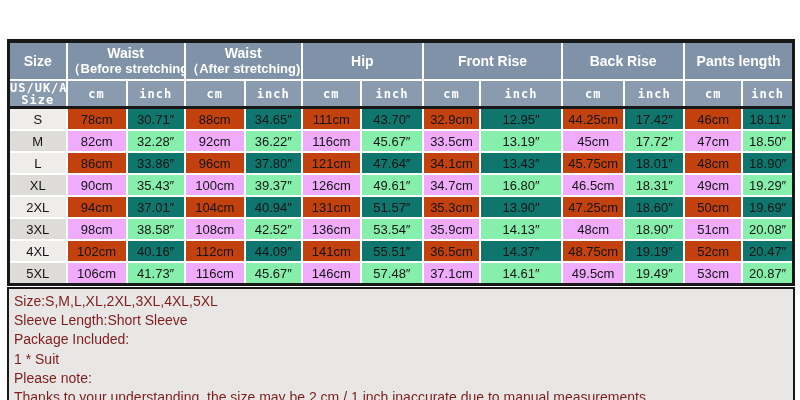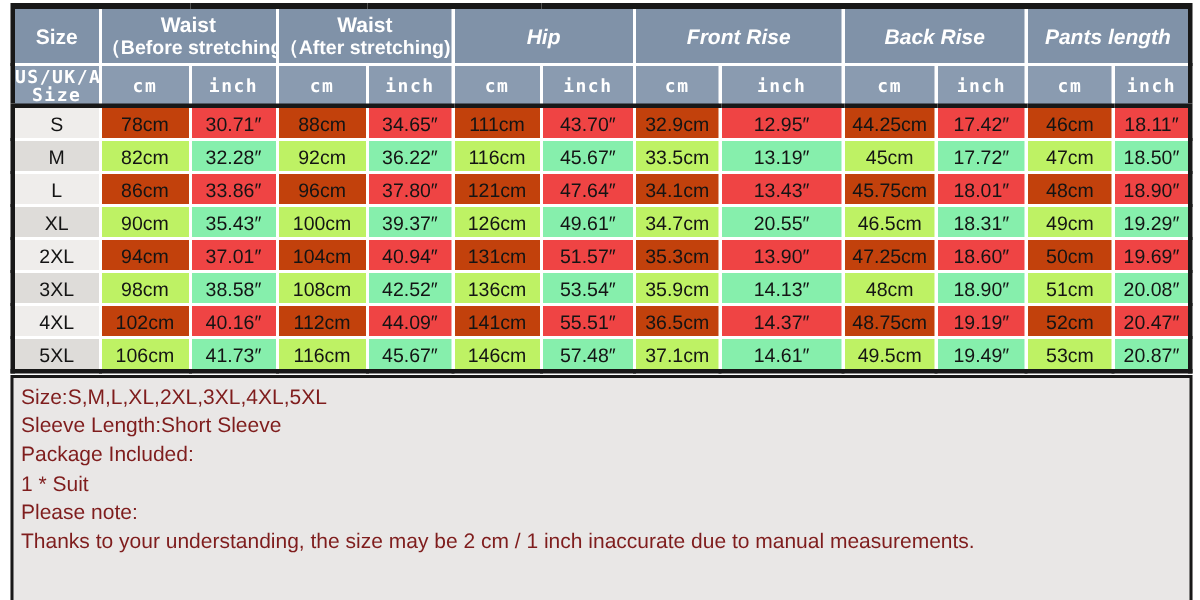--- a/index.html
+++ b/index.html
@@ -10,20 +10,21 @@
     font-family: "Liberation Sans", sans-serif;
   }
   .sheet { padding: 2px 0 0 7px; }
 
   table.size-chart {
     border-collapse: collapse;
     table-layout: fixed;
     width: 788px;
     border: 3px solid #181818;
     border-top-width: 4px;
+    margin-top: 37px;
   }
   table.size-chart th, table.size-chart td {
     padding: 0;
     text-align: center;
     vertical-align: middle;
     overflow: hidden;
     white-space: nowrap;
   }
   
   tr.h1 th {
@@ -49,34 +50,34 @@
   th.size-h { background: #8092a8; }
   th.size-sub {
     font-size: 11px;
     letter-spacing: 0;
     line-height: 12px;
   }
   th.size-sub span { display: block; }
   .g-title { display: block; }
   .g-sub { display: block; font-size: 13px; font-weight: bold; }
   .g-sub:empty { display: none; }
-  tr.h1 th.one-line .g-title { line-height: 32px; font-style: italic; }
+  tr.h1 th.one-line .g-title { line-height: 32px; }
 
   
   tbody td {
     height: 20px;
     border: 2px solid #ffffff;
     font-size: 13px;
     color: #141414;
   }
   tbody tr.odd  td.size-cell { background: #efedeb; }
   tbody tr.even td.size-cell { background: #dedcd9; }
   tbody tr.odd  td.cm-cell   { background: #c2410c; }
-  tbody tr.even td.cm-cell   { background: #bef264; }
-  tbody tr.odd  td.inch-cell { background: #ef4444; }
+  tbody tr.even td.cm-cell   { background: #f0abfc; }
+  tbody tr.odd  td.inch-cell { background: #0f766e; }
   tbody tr.even td.inch-cell { background: #86efac; }
 
   
   .notes {
     box-sizing: border-box;
     width: 788px;
     height: 160px;
     margin-top: 1px;
     background: #e9e7e6;
     border: 2px solid #181818;
@@ -205,21 +206,21 @@
         </tr>
         <tr class="even">
           <td class="size-cell">XL</td>
           <td class="cm-cell">90cm</td>
           <td class="inch-cell">35.43″</td>
           <td class="cm-cell">100cm</td>
           <td class="inch-cell">39.37″</td>
           <td class="cm-cell">126cm</td>
           <td class="inch-cell">49.61″</td>
           <td class="cm-cell">34.7cm</td>
-          <td class="inch-cell">20.55″</td>
+          <td class="inch-cell">16.80″</td>
           <td class="cm-cell">46.5cm</td>
           <td class="inch-cell">18.31″</td>
           <td class="cm-cell">49cm</td>
           <td class="inch-cell">19.29″</td>
         </tr>
         <tr class="odd">
           <td class="size-cell">2XL</td>
           <td class="cm-cell">94cm</td>
           <td class="inch-cell">37.01″</td>
           <td class="cm-cell">104cm</td>

